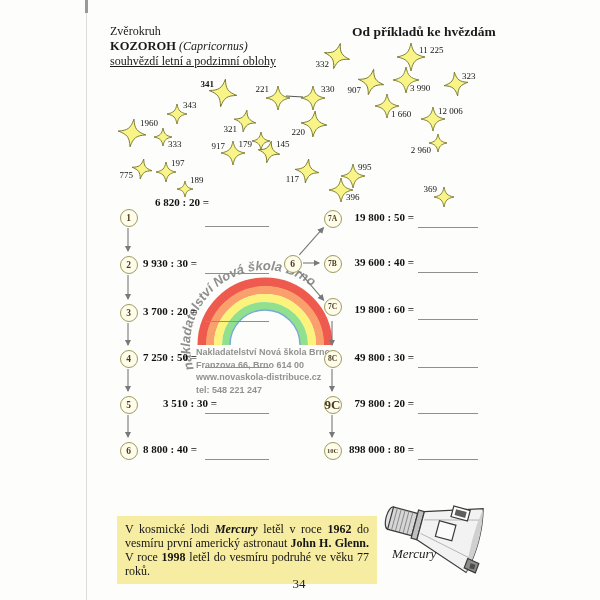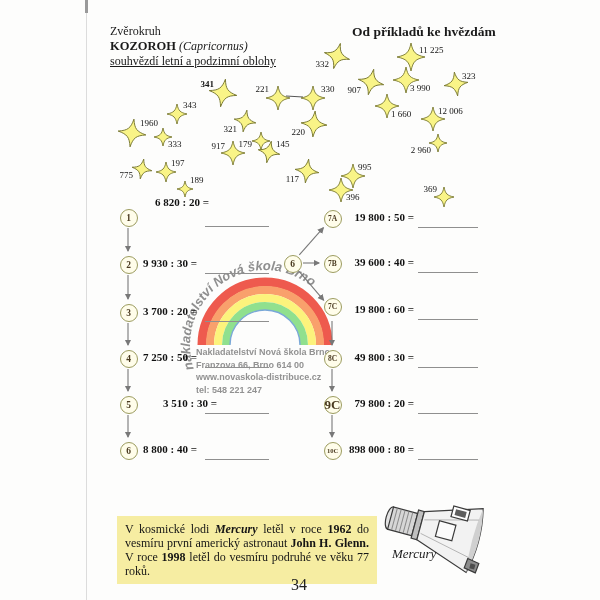--- a/index.html
+++ b/index.html
@@ -23,21 +23,21 @@
   .blank{position:absolute;height:12px;border-bottom:1px solid #8f8f8f;}
   
   .wm-address{left:196px;top:346px;font-family:"Liberation Sans",sans-serif;
               font-weight:bold;font-size:9px;line-height:12.5px;color:#929292;}
   
   .info-box{left:117px;top:516px;width:244px;padding:6px 8px;background:#f6eda2;
             font-size:12px;line-height:14px;text-align:justify;color:#151515;}
   .info-box .b{font-weight:bold;}
   .info-box .bi{font-weight:bold;font-style:italic;}
   .mercury-label{left:392px;top:546px;font-style:italic;font-size:13px;color:#222;}
-  .page-number{left:284px;top:576px;width:30px;text-align:center;font-size:16px;color:#222;}
+  .page-number{left:284px;top:576px;width:30px;text-align:center;font-size:13px;color:#222;}
   svg{position:absolute;left:0;top:0;}
 </style>
 </head>
 <body>
 
 <div class="page">
 
   <div class="scan-edge"></div>
   <div class="scan-mark"></div>
 

